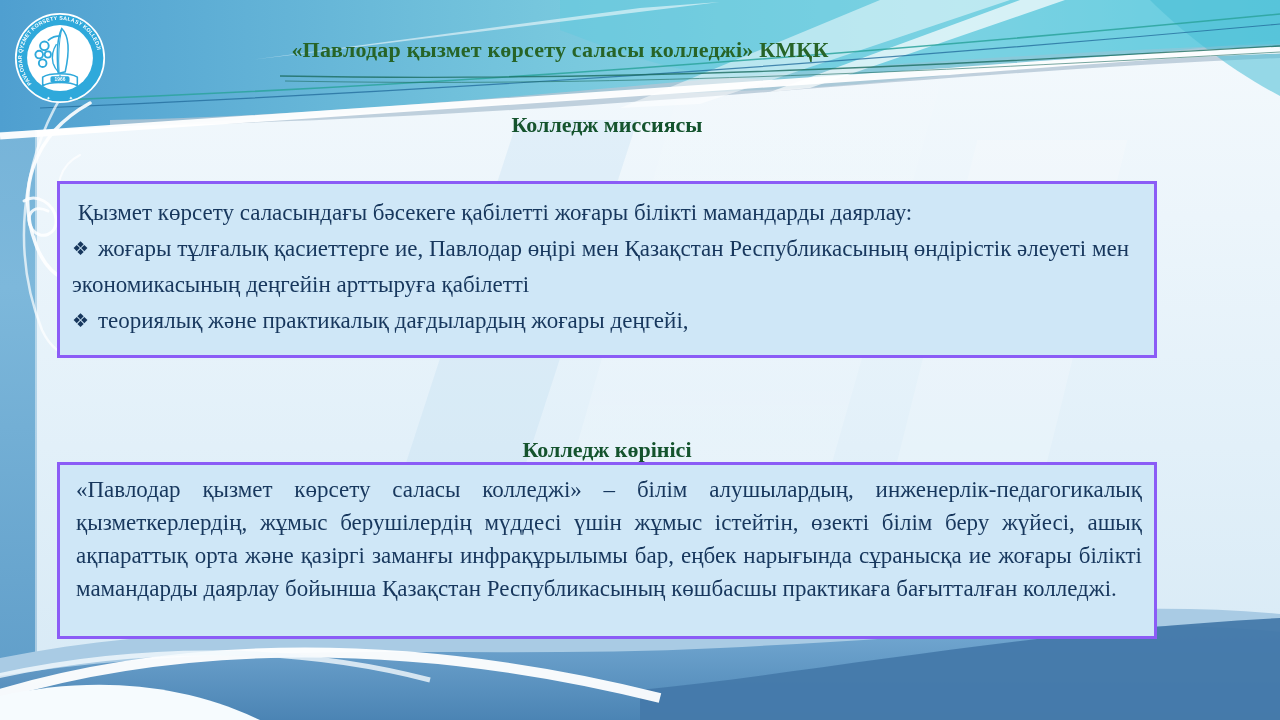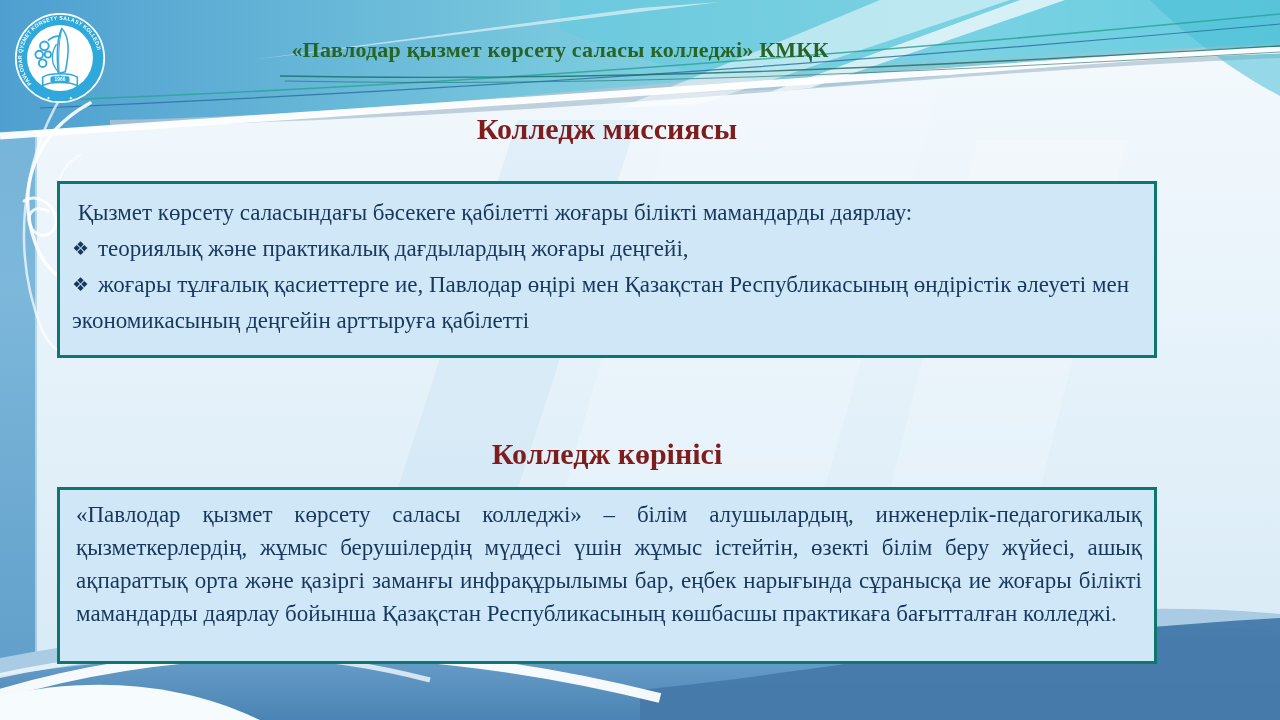--- a/index.html
+++ b/index.html
@@ -36,31 +36,31 @@
   .star{font-family:"DejaVu Sans",sans-serif;font-size:6px;fill:#ffffff;}
   .year{font-family:"Liberation Sans","DejaVu Sans",sans-serif;
         font-size:5.6px;font-weight:bold;fill:#ffffff;text-anchor:middle;}
   
   .headerTitle{
     position:absolute;z-index:5;left:0;top:37px;width:1120px;text-align:center;
     font-size:22px;font-weight:bold;color:#276427;letter-spacing:.2px;
   }
   .h{
     position:absolute;z-index:5;left:57px;width:1100px;text-align:center;
-    font-size:30px;font-weight:bold;color:#7f1d1d;
+    font-size:22px;font-weight:bold;color:#14532d;
   }
   .mission-h{top:112px;}
   .vision-h{top:405px;margin-top:32px;}
   .box{
     position:absolute;z-index:5;left:57px;width:1100px;height:177px;
-    box-sizing:border-box;background:#cfe7f7;border:3px solid #0f766e;
+    box-sizing:border-box;background:#cfe7f7;border:3px solid #8b5cf6;
     color:#17375d;font-size:23px;overflow:hidden;
   }
   .mission-box{top:181px;padding:11px 14px 0 12px;line-height:36px;}
-  .vision-box{top:487px;padding:8px 12px 0 16px;line-height:33px;text-align:justify;}
+  .vision-box{top:462px;padding:8px 12px 0 16px;line-height:33px;text-align:justify;}
   .box p{margin:0;}
   .intro{white-space:pre-wrap;}
   .glyph{font-family:"DejaVu Sans",sans-serif;font-size:19px;margin-right:9px;
          position:relative;top:-1px;}
 </style>
 </head>
 <body>
 
 <div class="slide">
 
@@ -145,22 +145,22 @@
         <text class="year" x="60" y="87">1966</text>
       </g>
     </svg>
   </div>
 
   <div class="headerTitle">«Павлодар қызмет көрсету саласы колледжі» КМҚК</div>
 
   <div class="h mission-h">Колледж миссиясы</div>
   <div class="box mission-box">
     <p class="intro"> Қызмет көрсету саласындағы бәсекеге қабілетті жоғары білікті мамандарды даярлау:</p>
+    <p class="bullet"><span class="glyph">❖</span><span>жоғары тұлғалық қасиеттерге ие, Павлодар өңірі мен Қазақстан Республикасының өндірістік әлеуеті мен экономикасының деңгейін арттыруға қабілетті</span></p>
     <p class="bullet"><span class="glyph">❖</span><span>теориялық және практикалық дағдылардың жоғары деңгейі,</span></p>
-    <p class="bullet"><span class="glyph">❖</span><span>жоғары тұлғалық қасиеттерге ие, Павлодар өңірі мен Қазақстан Республикасының өндірістік әлеуеті мен экономикасының деңгейін арттыруға қабілетті</span></p>
   </div>
 
   <div class="h vision-h">Колледж көрінісі</div>
   <div class="box vision-box">
     <p>«Павлодар қызмет көрсету саласы колледжі» – білім алушылардың, инженерлік-педагогикалық қызметкерлердің, жұмыс берушілердің мүддесі үшін жұмыс істейтін, өзекті білім беру жүйесі, ашық ақпараттық орта және қазіргі заманғы инфрақұрылымы бар, еңбек нарығында сұранысқа ие жоғары білікті мамандарды даярлау бойынша Қазақстан Республикасының көшбасшы практикаға бағытталған колледжі.</p>
   </div>
 
 </div>
 
 </body></html>

